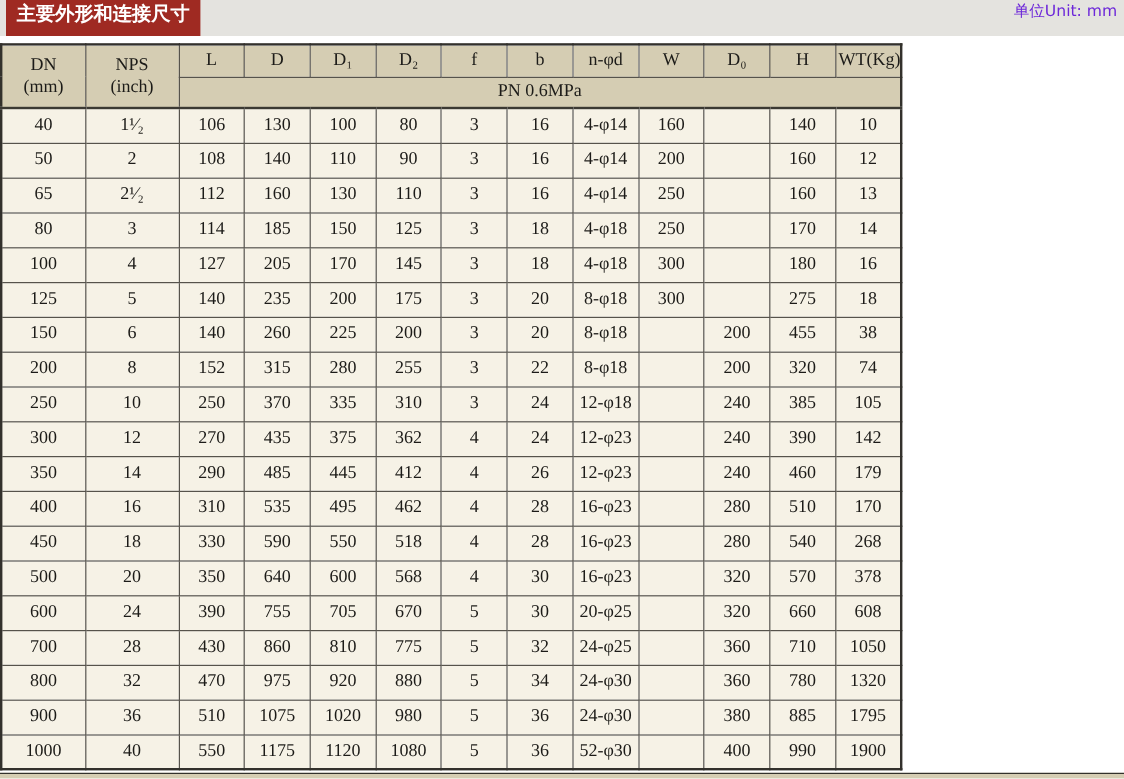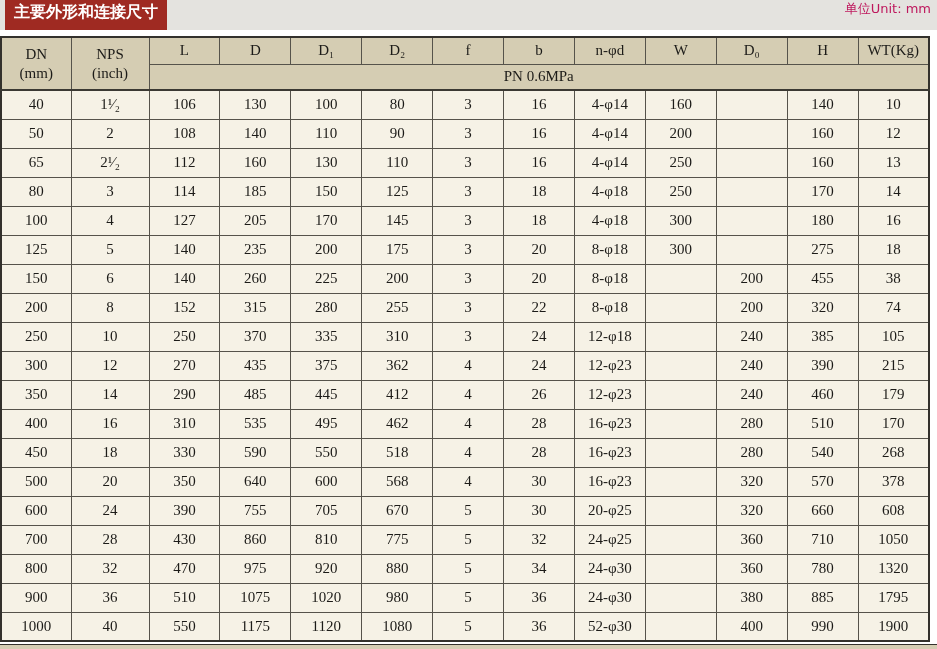--- a/index.html
+++ b/index.html
@@ -34,27 +34,27 @@
     font-weight: bold;
     font-size: 16px;
     color: #111111;
     margin-left: 9px;
     white-space: nowrap;
   }
   .unit-label {
     margin-left: auto;
     font-family: "DejaVu Sans", sans-serif;
     font-size: 13px;
-    color: #be185d;
+    color: #6d28d9;
     white-space: nowrap;
   }
   
   .gap { height: 6px; background: #ffffff; }
   table.dim-table {
-    width: 930px;
+    width: 752px;
     border-collapse: collapse;
     table-layout: fixed;
     border: 2px solid #33312c;
   }
   .dim-table th, .dim-table td {
     border: 1px solid #56534b;
     text-align: center;
     vertical-align: middle;
     padding: 0 2px;
     overflow: hidden;
@@ -284,21 +284,21 @@
           <td>270</td>
           <td>435</td>
           <td>375</td>
           <td>362</td>
           <td>4</td>
           <td>24</td>
           <td>12-φ23</td>
           <td></td>
           <td>240</td>
           <td>390</td>
-          <td>215</td>
+          <td>142</td>
         </tr>
         <tr>
           <td>350</td>
           <td>14</td>
           <td>290</td>
           <td>485</td>
           <td>445</td>
           <td>412</td>
           <td>4</td>
           <td>26</td>

